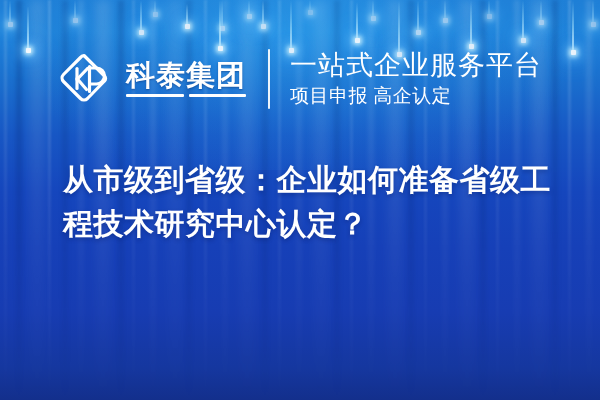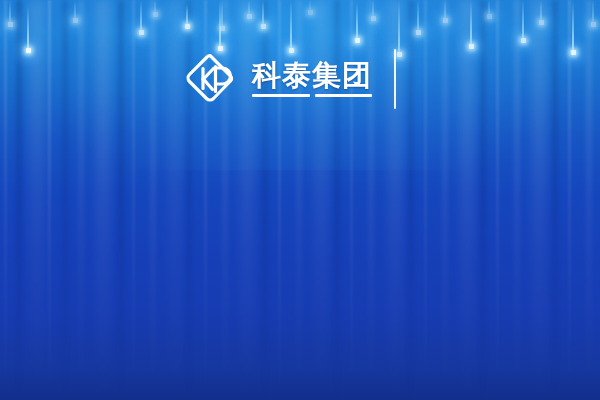--- a/index.html
+++ b/index.html
@@ -360,17 +360,22 @@
         <div class="logo-cn">科泰集团</div>
         <div class="logo-en-row">
           <span class="logo-rule"></span>
           <span class="logo-rule"></span>
         </div>
       </div>
     </div>
 
     <div class="divider"></div>
 
+    <div class="tagline">
+      <div class="tagline-main">一站式企业服务平台</div>
+      <div class="tagline-sub">项目申报 高企认定</div>
+    </div>
 
   </div>
 
+  <div class="headline">从市级到省级：企业如何准备省级工程技术研究中心认定？</div>
 
 </div>
 
 </body></html>

